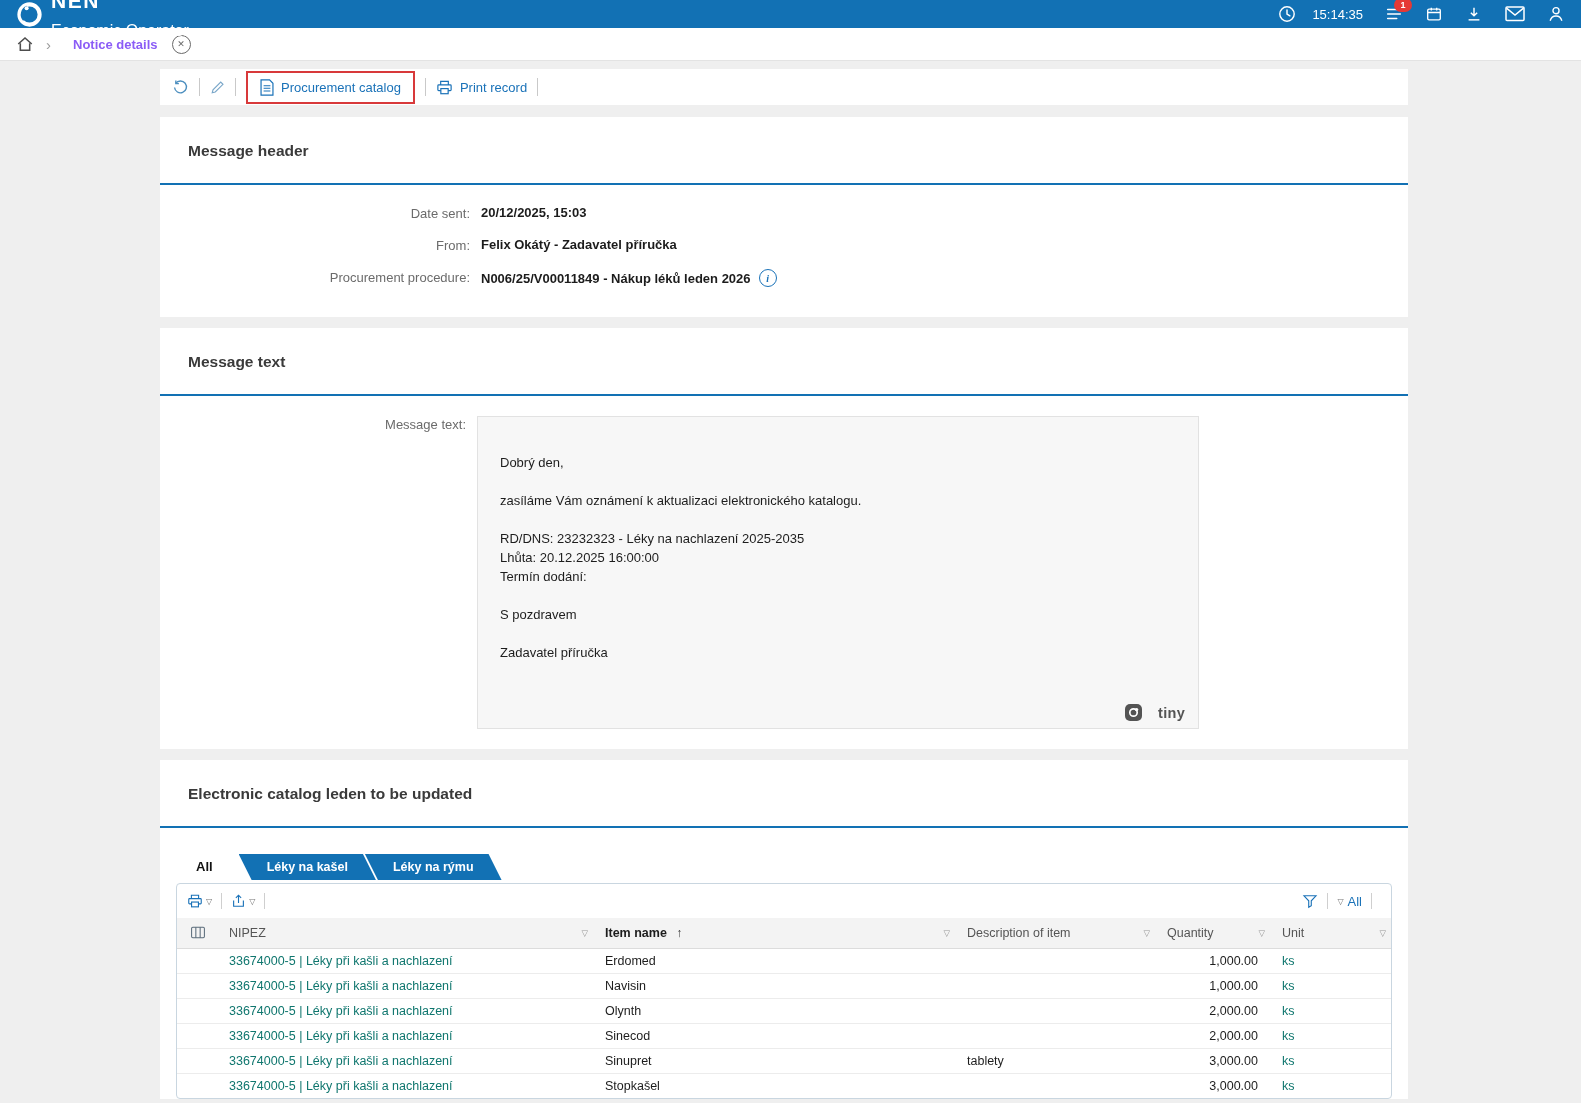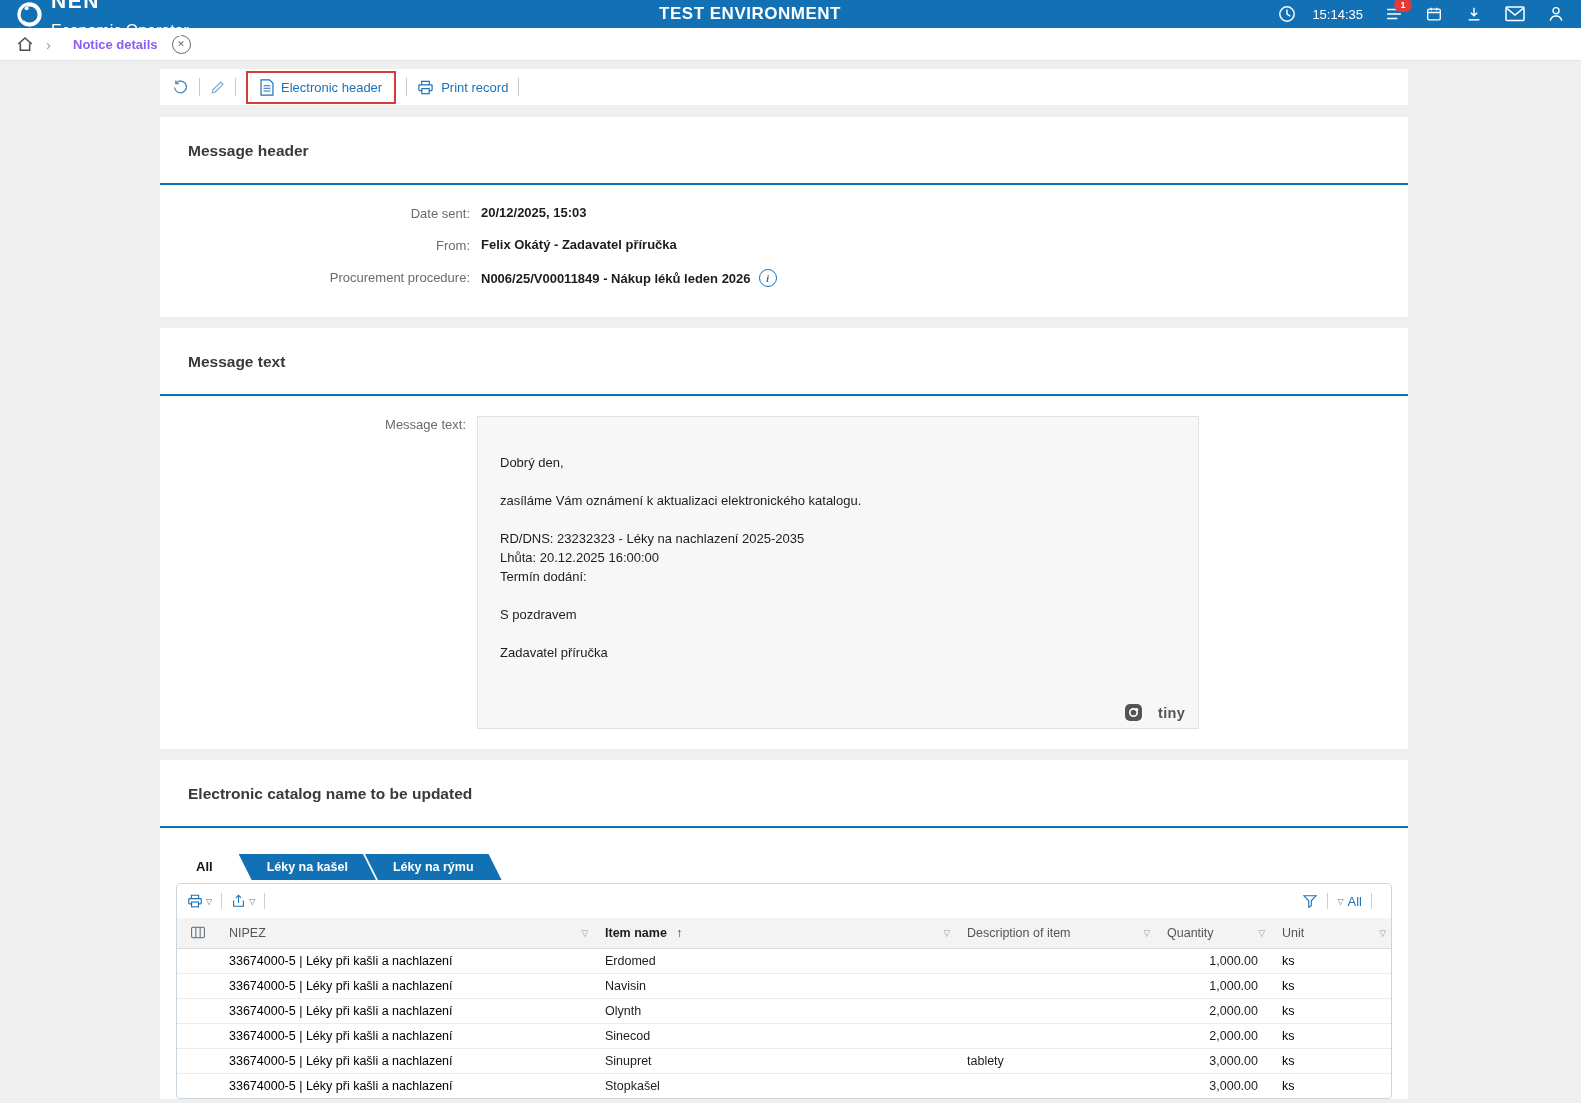--- a/index.html
+++ b/index.html
@@ -66,40 +66,39 @@
   .gb-all{color:#1a72b8;font-size:13px;cursor:pointer;margin-left:4px;}
   table.grid{width:100%;border-collapse:collapse;font-size:12.5px;table-layout:fixed;}
   table.grid thead tr{background:#f3f3f3;height:30px;}
   table.grid th{font-weight:normal;color:#555;text-align:left;padding:0 10px;border-bottom:1px solid #dcdcdc;position:relative;}
   table.grid th.c-itemh{color:#1d1d1d;font-weight:bold;}
   .flt{position:absolute;right:7px;top:50%;transform:translateY(-52%);font-size:8.5px;color:#999;cursor:pointer;}
   .sort{color:#333;font-size:12px;margin-left:6px;font-weight:normal;}
   table.grid tbody tr{height:25px;border-top:1px solid #ececec;}
   table.grid td{padding:0 10px;color:#1d1d1d;overflow:hidden;white-space:nowrap;}
   .c-qty{text-align:right;padding-right:14px !important;}
-  .link{color:#000000;text-decoration:none;cursor:pointer;}
+  .link{color:#0f766e;text-decoration:none;cursor:pointer;}
   .colcfg{display:flex;align-items:center;justify-content:center;cursor:pointer;}
 </style>
 </head>
 <body>
 
 <header class="topbar">
   <div class="brand">
     <svg width="27" height="27" viewBox="0 0 28 28">
       <circle cx="14" cy="14" r="10.5" fill="none" stroke="#fff" stroke-width="4.2"></circle>
       <path d="M9 19a7.5 7.5 0 0 1 3-12" fill="none" stroke="#1271b4" stroke-width="4.4"></path>
       <circle cx="11" cy="7.6" r="2.1" fill="#fff"></circle>
     </svg>
     <div class="brand-col">
       <span class="brand-name">NEN</span>
       <span class="brand-sub">Economic Operator</span>
     </div>
   </div>
 
-  <div class="env-title">TEST ENVIRONMENT</div>
 
   <div class="top-icons">
     <span class="clockwrap">
       <svg width="18" height="18" viewBox="0 0 20 20">
         <circle cx="10" cy="10" r="8" fill="none" stroke="#fff" stroke-width="1.6"></circle>
         <path d="M10 5.5V10l3.2 2" fill="none" stroke="#fff" stroke-width="1.6" stroke-linecap="round"></path>
       </svg>
       <span class="time">15:14:35</span>
     </span>
 
@@ -167,21 +166,21 @@
         <path d="M3 17l1-4L14.3 2.7l3 3L7 16l-4 1z" fill="none" stroke="#7aa7c9" stroke-width="1.5"></path>
       </svg>
     </span>
     <span class="tb-sep"></span>
     <span class="hl-red">
       <span class="tb-btn">
         <svg width="14" height="17" viewBox="0 0 16 20">
           <path d="M1 1h10l4 4v14H1z" fill="none" stroke="#1a72b8" stroke-width="1.4"></path>
           <path d="M4 8h8M4 11h8M4 14h8" stroke="#1a72b8" stroke-width="1.2"></path>
         </svg>
-        <span>Electronic header</span>
+        <span>Procurement catalog</span>
       </span>
     </span>
     <span class="tb-sep"></span>
     <span class="tb-btn">
       <svg width="17" height="17" viewBox="0 0 20 20">
         <path d="M5.5 7V2.8h9V7" fill="none" stroke="#1a72b8" stroke-width="1.4"></path>
         <rect x="2.2" y="7" width="15.6" height="6.6" rx="1" fill="none" stroke="#1a72b8" stroke-width="1.4"></rect>
         <rect x="5.7" y="11.3" width="8.6" height="6" fill="#fff" stroke="#1a72b8" stroke-width="1.4"></rect>
       </svg>
       <span>Print record</span>
@@ -238,21 +237,21 @@
             </svg>
           </span>
           <span class="tiny-txt">tiny</span>
         </div>
       </div>
     </div>
   </section>
 
   <section class="card panel">
     <div class="panel-head">
-      <h2 class="panel-title">Electronic catalog name to be updated</h2>
+      <h2 class="panel-title">Electronic catalog leden to be updated</h2>
     </div>
 
     <div class="tabs">
       <span class="tab tab-all">All</span>
       <span class="tab tab-blue first">Léky na kašel</span>
       <span class="tab tab-blue">Léky na rýmu</span>
     </div>
 
     <div class="gridbox">
       <div class="gridbar">

